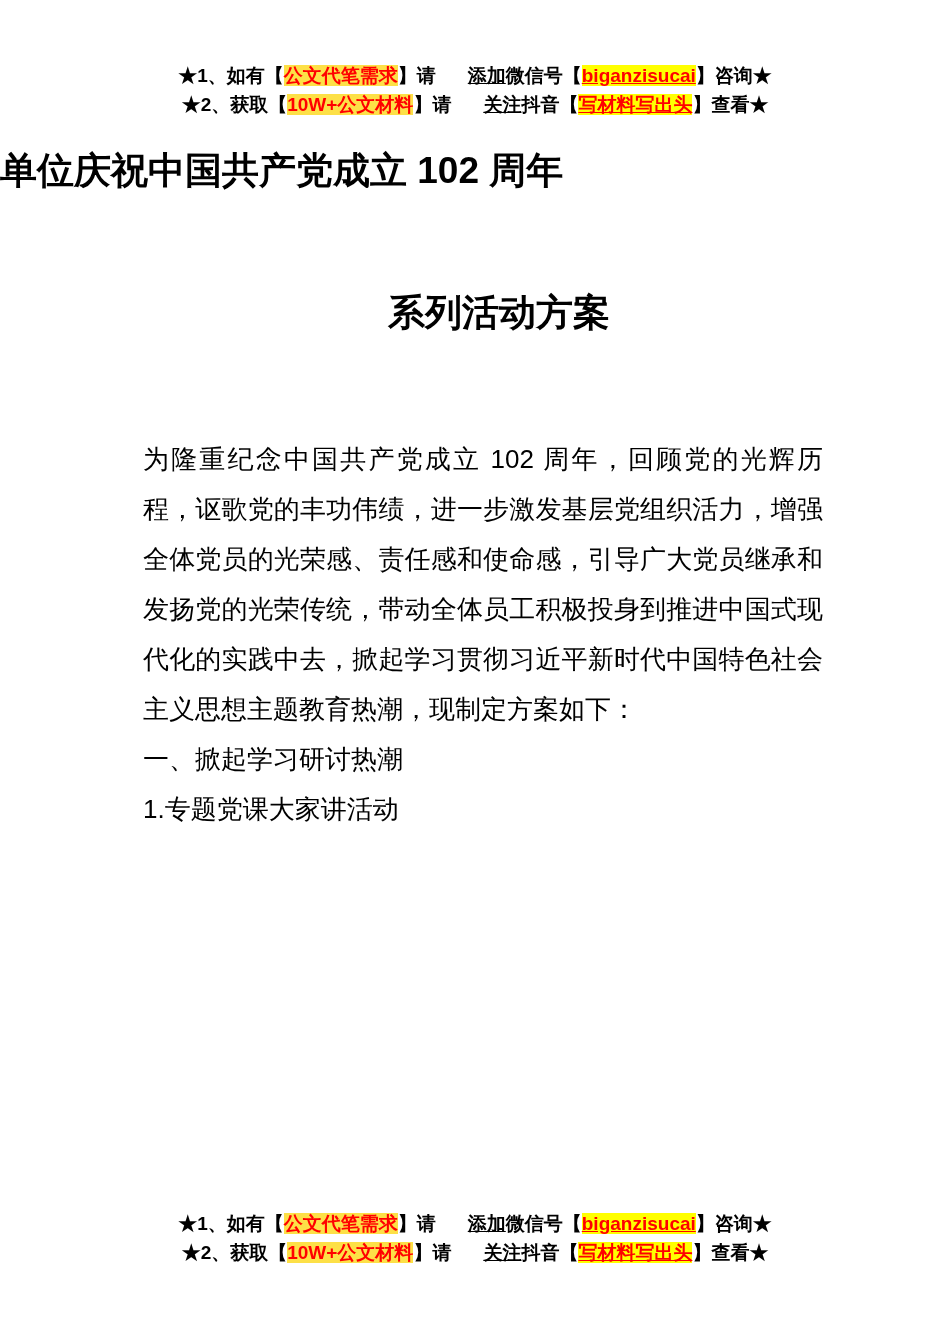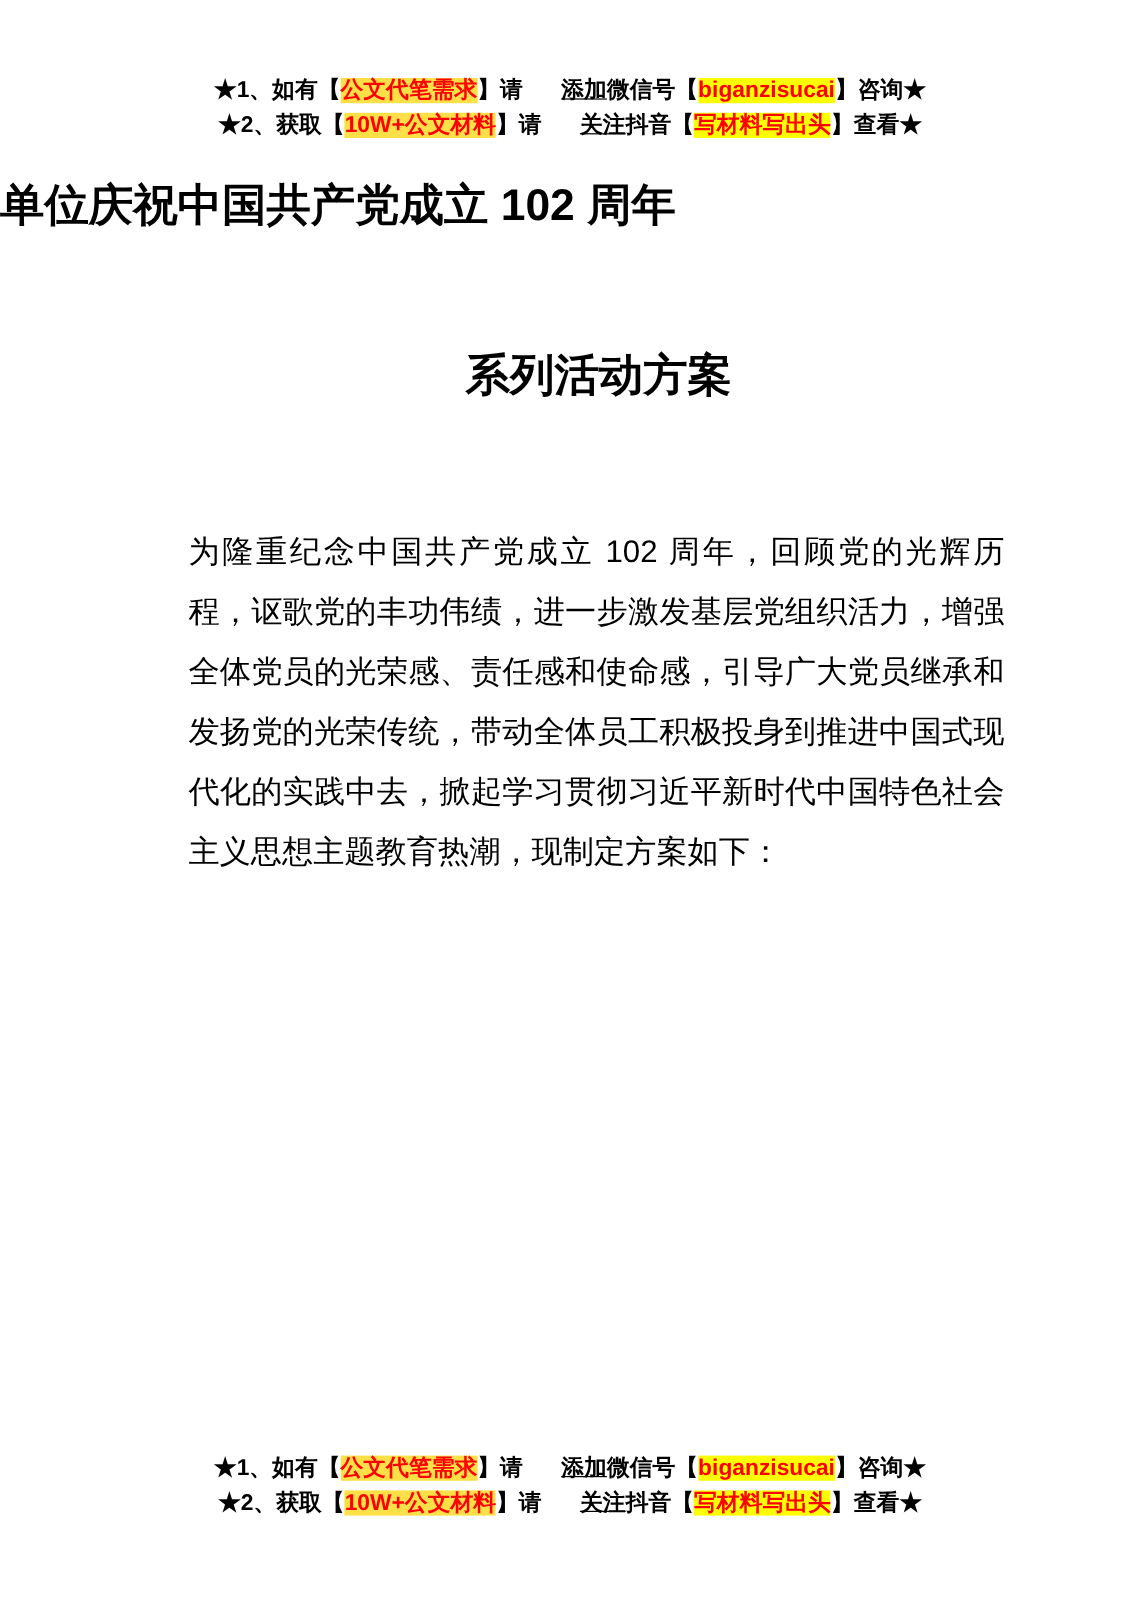--- a/index.html
+++ b/index.html
@@ -18,21 +18,21 @@
     width: 100%;
     text-align: center;
     font-weight: bold;
     font-size: 19px;
     line-height: 29px;
     white-space: nowrap;
   }
   .promo-header { top: 61px; }
   .promo-footer { top: 1209px; }
   .hl   { background: #fde047; color: #ff0000; }
-  .hl-u { background: #ffff00; color: #ff0000; }
+  .hl-u { background: #ffff00; color: #ff0000; text-decoration: underline; }
   .u    { text-decoration: underline; margin-left: 32px; }
   .doc-title {
     position: absolute;
     top: 149px;
     left: 0;
     width: 100%;
     font-size: 37px;
     font-weight: bold;
     line-height: 44px;
   }
@@ -43,21 +43,21 @@
     width: 100%;
     text-align: center;
     font-size: 37px;
     font-weight: bold;
     line-height: 44px;
     margin-left: 24px;
   }
   .body-text {
     position: absolute;
     top: 434px;
-    left: 157px;
+    left: 143px;
     width: 680px;
     font-size: 26px;
     line-height: 50px;
     text-align: justify;
     text-justify: inter-ideograph;
   }
   .body-text p { margin: 0; padding: 0; text-align-last: left; }
 </style>
 </head>
 <body>
@@ -67,20 +67,22 @@
   <div class="promo promo-header">
     <div><span>★1、如有【</span><span class="hl">公文代笔需求</span><span>】请</span><span class="u">添加</span><span>微信号【</span><span class="hl-u">biganzisucai</span><span>】咨询★</span></div>
     <div><span>★2、获取【</span><span class="hl">10W+公文材料</span><span>】请</span><span class="u">关注</span><span>抖音【</span><span class="hl-u">写材料写出头</span><span>】查看★</span></div>
   </div>
 
   <div class="doc-title">单位庆祝中国共产党成立 102 周年</div>
   <div class="doc-subtitle">系列活动方案</div>
 
   <div class="body-text">
     <p>为隆重纪念中国共产党成立 102 周年，回顾党的光辉历程，讴歌党的丰功伟绩，进一步激发基层党组织活力，增强全体党员的光荣感、责任感和使命感，引导广大党员继承和发扬党的光荣传统，带动全体员工积极投身到推进中国式现代化的实践中去，掀起学习贯彻习近平新时代中国特色社会主义思想主题教育热潮，现制定方案如下：</p>
+    <p>一、掀起学习研讨热潮</p>
+    <p>1.专题党课大家讲活动</p>
   </div>
 
   <div class="promo promo-footer">
     <div><span>★1、如有【</span><span class="hl">公文代笔需求</span><span>】请</span><span class="u">添加</span><span>微信号【</span><span class="hl-u">biganzisucai</span><span>】咨询★</span></div>
     <div><span>★2、获取【</span><span class="hl">10W+公文材料</span><span>】请</span><span class="u">关注</span><span>抖音【</span><span class="hl-u">写材料写出头</span><span>】查看★</span></div>
   </div>
 
 </div>
 
 </body></html>

